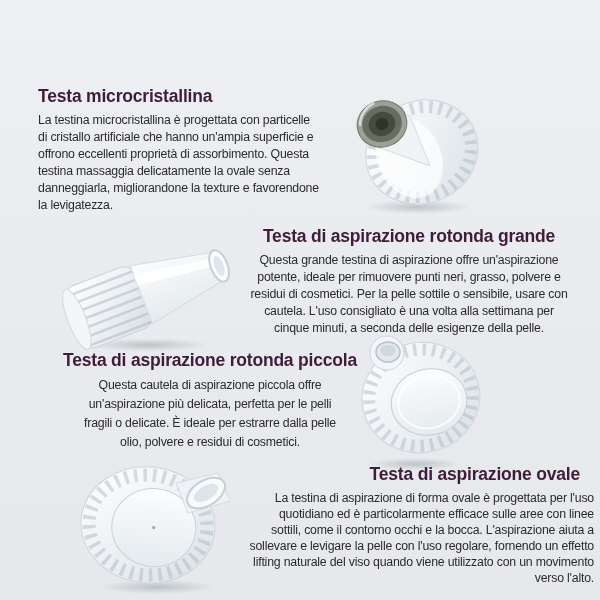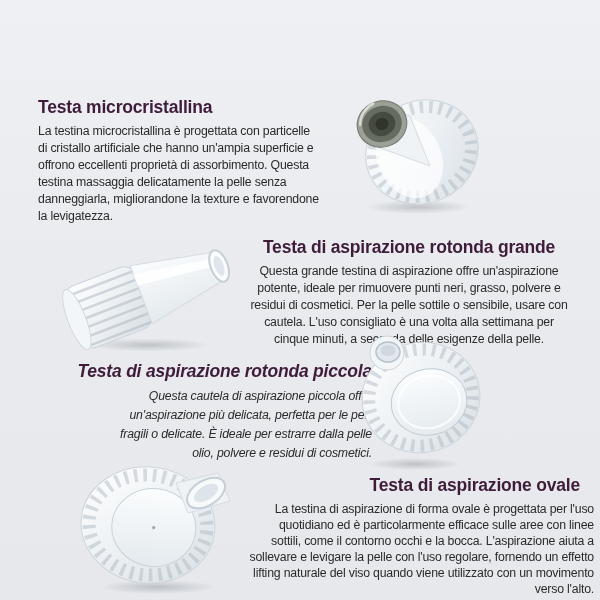--- a/index.html
+++ b/index.html
@@ -4,32 +4,32 @@
 <style>
   :root{
     --bg:#e9ebee; --heading:#3f1d3a; --body:#2b2b2b;
   }
   html,body{margin:0;padding:0;background:#fff;}
   .canvas{
     position:relative; width:600px; height:600px; overflow:hidden;
     background:linear-gradient(180deg,#eef0f3 0%, #e9ebee 45%, #e6e8eb 100%);
     font-family:"Liberation Sans", sans-serif;
   }
-  .sec{position:absolute;margin-top:11px;}
+  .sec{position:absolute;}
   .sec h2{
     margin:0 0 5px 0; font-size:17.5px; font-weight:700;
     color:var(--heading); letter-spacing:-0.2px; line-height:21px;
   }
   .sec p{
     margin:0; font-size:12.3px; line-height:17px; color:var(--body);
     letter-spacing:-0.2px; white-space:pre;
   }
   .sec-1{left:38px; top:86px; width:350px; text-align:left;}
   .sec-2{left:209px; top:226px; width:400px; text-align:center;}
-  .sec-3{left:32px; top:350px; width:340px; text-align:right;font-style:italic;}
+  .sec-3{left:40px; top:350px; width:340px; text-align:center;}
   .sec-3 p{line-height:19px;}
   .sec-4{left:164px; top:464px; width:430px; text-align:right;}
   .sec-4 h2{padding-right:14px;}
   .sec-4 p{line-height:16px;text-align:right;}
   figure.product{position:absolute; margin:0; padding:0;}
   figure.product svg{display:block; width:100%; height:100%;}
   .p1{left:330px; top:76px;  width:160px; height:140px;}
   .p2{left:48px;  top:218px; width:205px; height:135px;}
   .p3{left:335px; top:328px; width:150px; height:145px;}
   .p4{left:58px;  top:455px; width:200px; height:140px;}
@@ -56,21 +56,21 @@
         <stop offset="1" stop-color="#6e7680" stop-opacity="0"></stop>
       </radialGradient>
     </defs>
   </svg>
 
   <section class="sec sec-1">
     <h2>Testa microcristallina</h2>
     <p>La testina microcristallina è progettata con particelle
 di cristallo artificiale che hanno un'ampia superficie e
 offrono eccellenti proprietà di assorbimento. Questa
-testina massaggia delicatamente la pelle senza
+testina massaggia delicatamente la ovale senza
 danneggiarla, migliorandone la texture e favorendone
 la levigatezza.</p>
   </section>
 
   <section class="sec sec-2">
     <h2>Testa di aspirazione rotonda grande</h2>
     <p>Questa grande testina di aspirazione offre un'aspirazione
 potente, ideale per rimuovere punti neri, grasso, polvere e
 residui di cosmetici. Per la pelle sottile o sensibile, usare con
 cautela. L'uso consigliato è una volta alla settimana per

